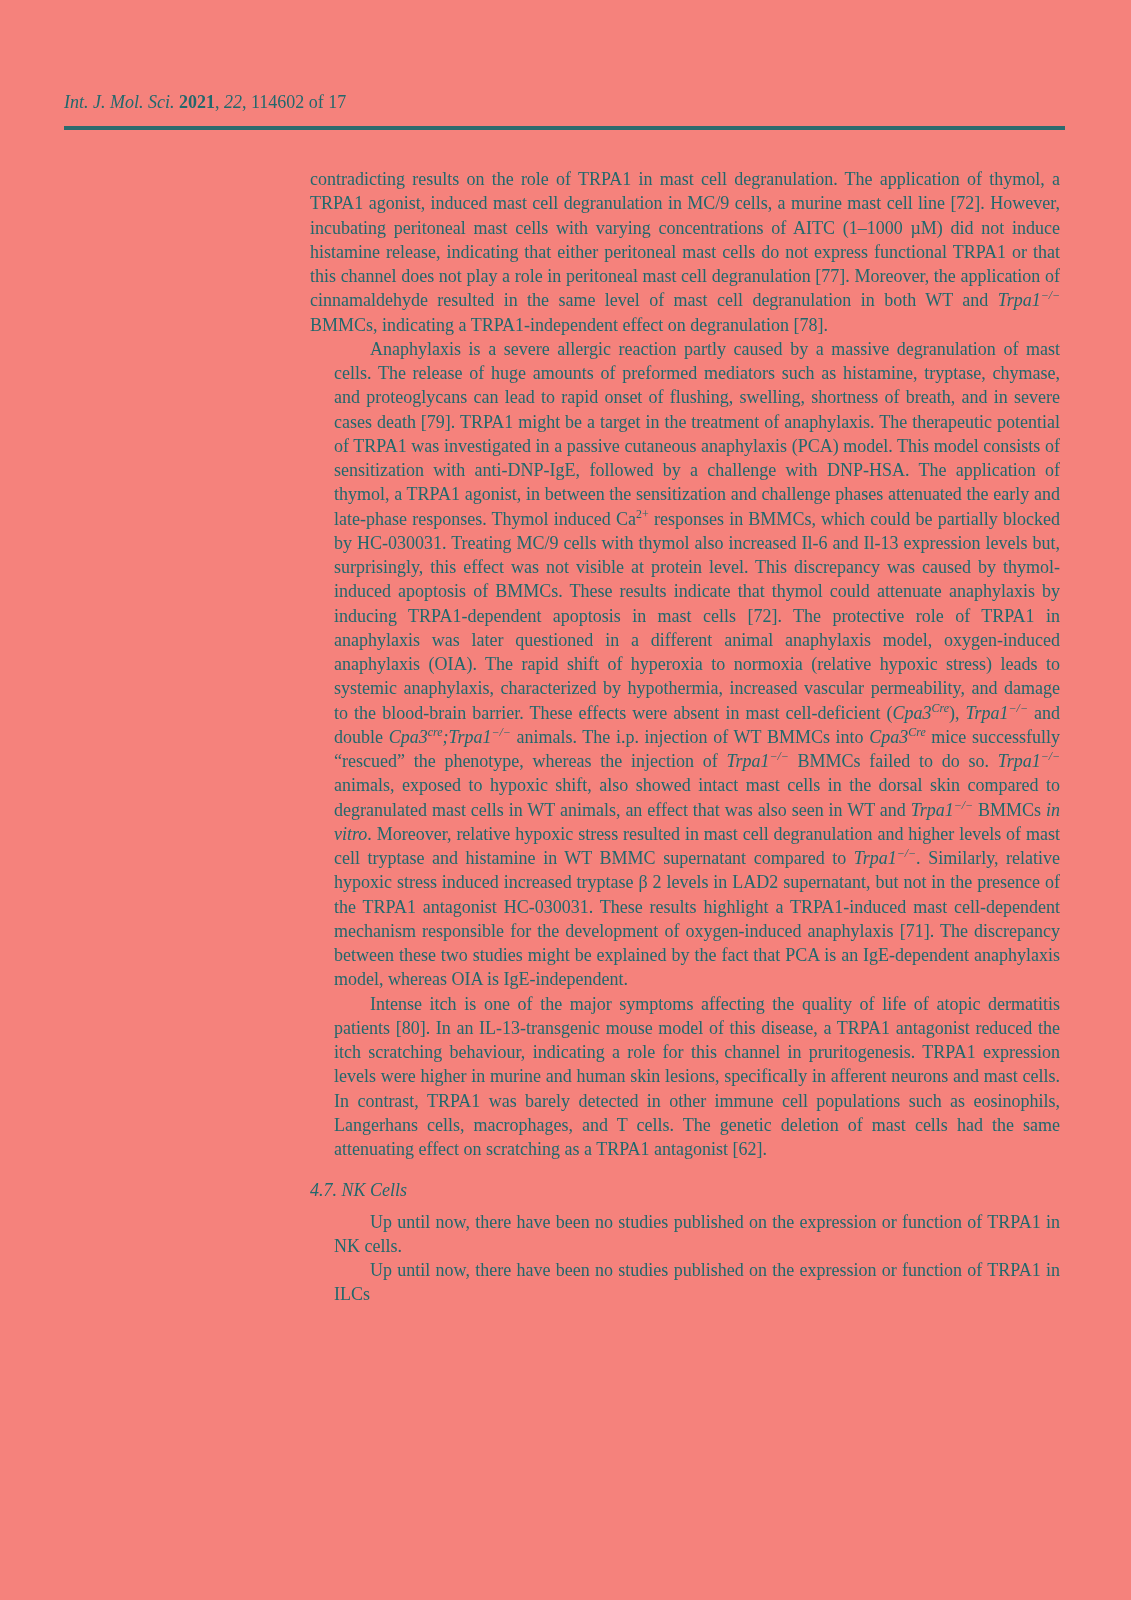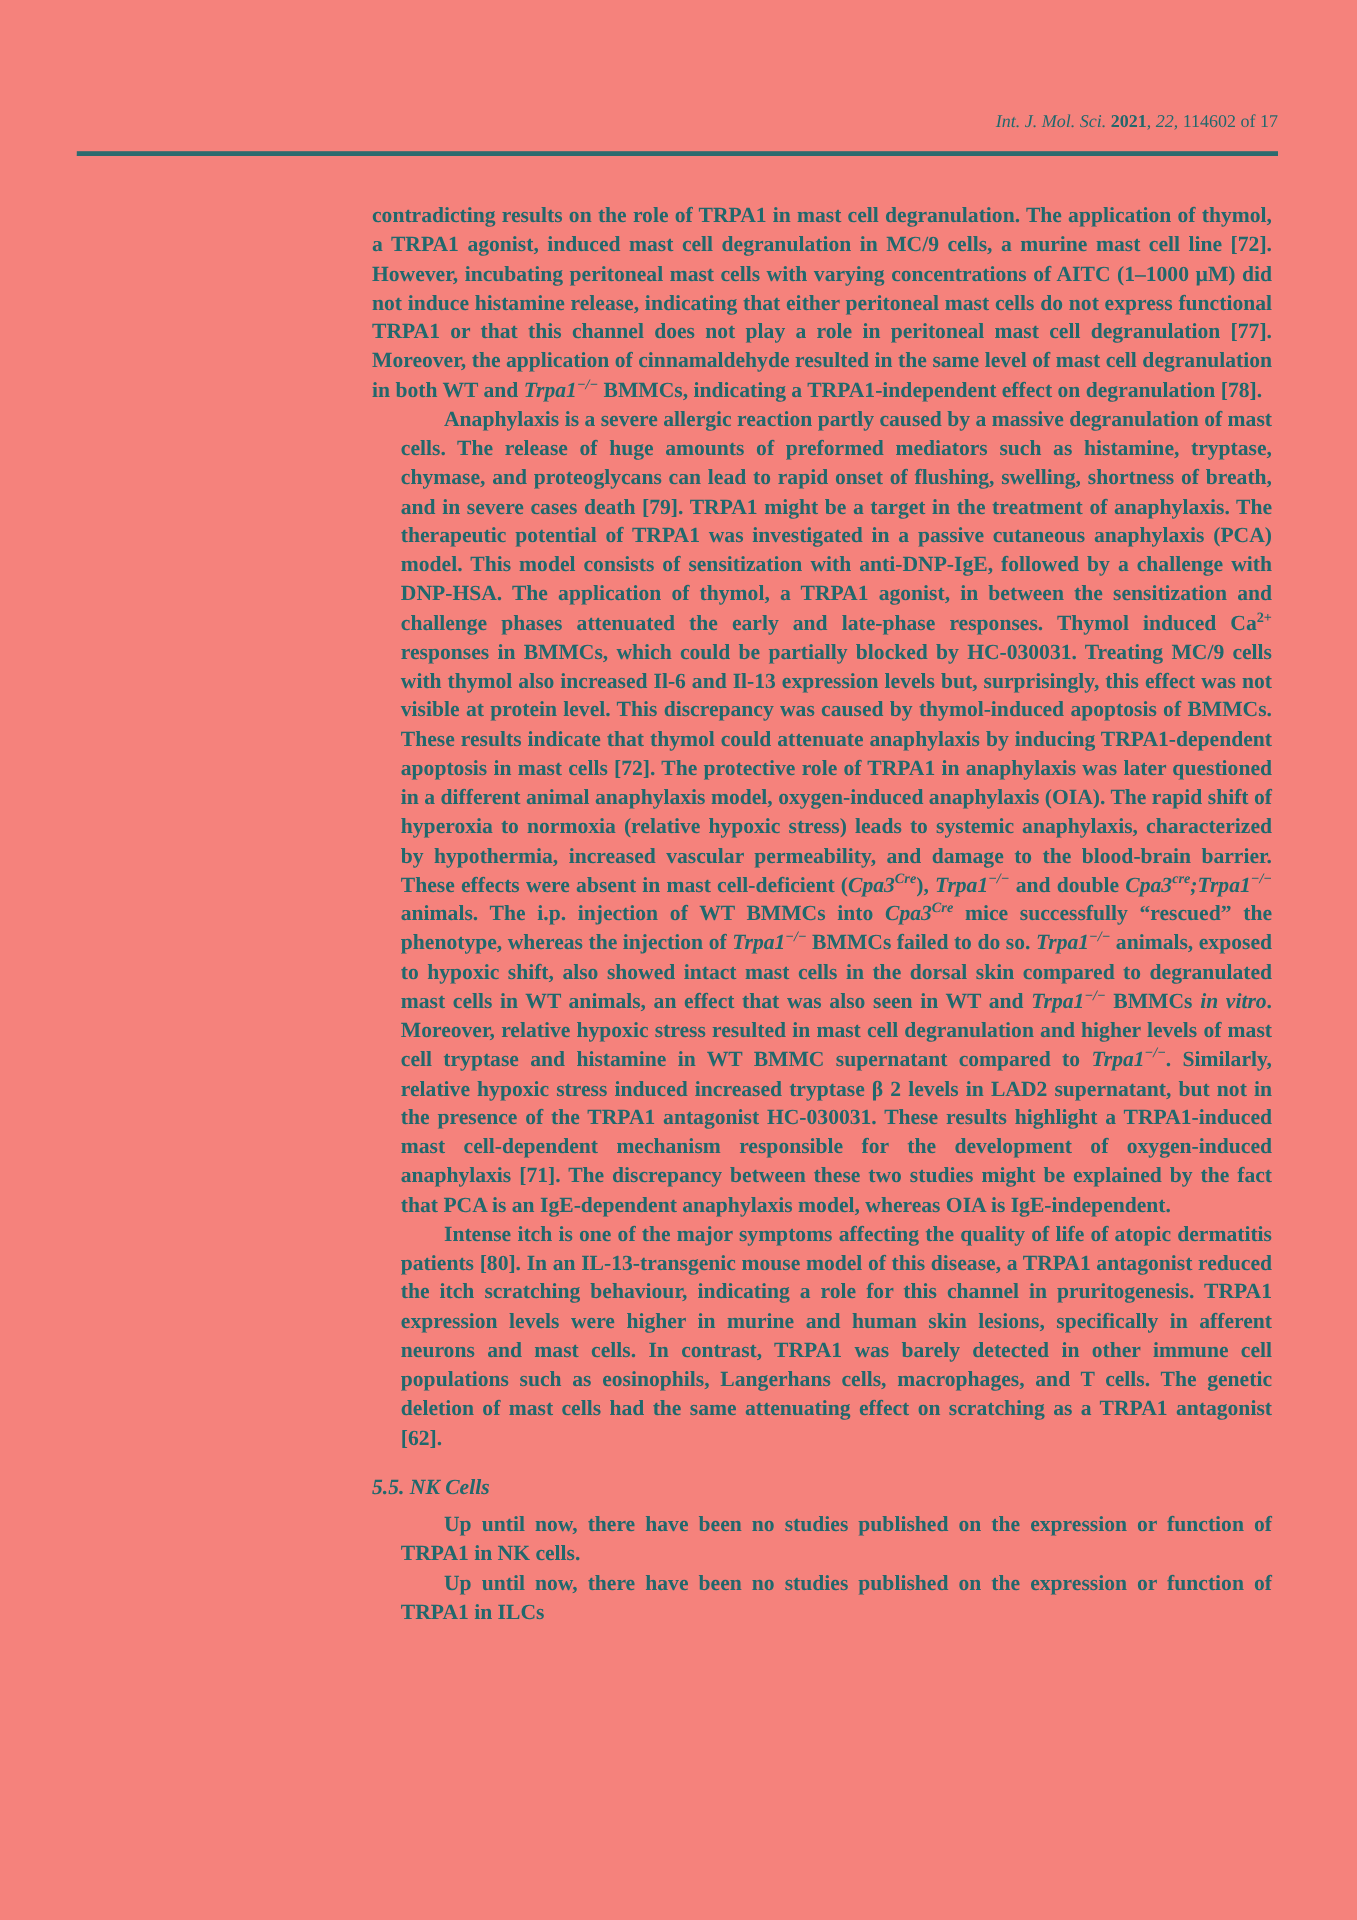--- a/index.html
+++ b/index.html
@@ -15,35 +15,34 @@
     color:var(--ink);
     position:relative;
     overflow:hidden;
   }
   .page{
     position:absolute;inset:0;
   }
   .page-header{
     position:absolute;
     left:64px;top:92px;width:1001px;
-    display:flex;justify-content:flex-end;align-items:baseline;
-    font-size:15px;line-height:20px;
+    display:flex;justify-content:flex-start;align-items:baseline;
+    font-size:18px;line-height:20px;
   }
   .header-rule{
     position:absolute;
     left:64px;top:126px;width:1001px;height:3px;
     background:var(--rule);
     border-bottom:1px solid rgba(45,107,110,0.45);
   }
   .article-body{
     position:absolute;
     left:310px;top:167px;width:750px;
     font-size:18px;line-height:24.25px;
     text-align:justify;
-    font-weight:bold;
   }
   .article-body p{margin:0;padding:0;}
   .article-body p.indent{text-indent:36px;margin-left:24px;}
   .article-body p.heading{
     font-style:italic;
     text-align:left;
     margin-top:17px;
     margin-bottom:7px;
   }
   .it{font-style:italic;}
@@ -59,18 +58,18 @@
     <span><span class="it">Int. J. Mol. Sci. </span><span class="bd">2021</span><span>, </span><span class="it">22</span><span>, 11460</span></span>
     <span>2 of 17</span>
   </div>
 
   <div class="header-rule"></div>
 
   <div class="article-body">
       <p class="para"><span>contradicting results on the role of TRPA1 in mast cell degranulation. The application of thymol, a TRPA1 agonist, induced mast cell degranulation in MC/9 cells, a murine mast cell line [72]. However, incubating peritoneal mast cells with varying concentrations of AITC (1–1000 µM) did not induce histamine release, indicating that either peritoneal mast cells do not express functional TRPA1 or that this channel does not play a role in peritoneal mast cell degranulation [77]. Moreover, the application of cinnamaldehyde resulted in the same level of mast cell degranulation in both WT and </span><span class="it">Trpa1</span><sup class="it">−/−</sup><span> BMMCs, indicating a TRPA1-independent effect on degranulation [78].</span></p>
       <p class="para indent"><span>Anaphylaxis is a severe allergic reaction partly caused by a massive degranulation of mast cells. The release of huge amounts of preformed mediators such as histamine, tryptase, chymase, and proteoglycans can lead to rapid onset of flushing, swelling, shortness of breath, and in severe cases death [79]. TRPA1 might be a target in the treatment of anaphylaxis. The therapeutic potential of TRPA1 was investigated in a passive cutaneous anaphylaxis (PCA) model. This model consists of sensitization with anti-DNP-IgE, followed by a challenge with DNP-HSA. The application of thymol, a TRPA1 agonist, in between the sensitization and challenge phases attenuated the early and late-phase responses. Thymol induced Ca</span><sup>2+</sup><span> responses in BMMCs, which could be partially blocked by HC-030031. Treating MC/9 cells with thymol also increased Il-6 and Il-13 expression levels but, surprisingly, this effect was not visible at protein level. This discrepancy was caused by thymol-induced apoptosis of BMMCs. These results indicate that thymol could attenuate anaphylaxis by inducing TRPA1-dependent apoptosis in mast cells [72]. The protective role of TRPA1 in anaphylaxis was later questioned in a different animal anaphylaxis model, oxygen-induced anaphylaxis (OIA). The rapid shift of hyperoxia to normoxia (relative hypoxic stress) leads to systemic anaphylaxis, characterized by hypothermia, increased vascular permeability, and damage to the blood-brain barrier. These effects were absent in mast cell-deficient (</span><span class="it">Cpa3</span><sup class="it">Cre</sup><span>), </span><span class="it">Trpa1</span><sup class="it">−/−</sup><span> and double </span><span class="it">Cpa3</span><sup class="it">cre</sup><span class="it">;</span><span class="it">Trpa1</span><sup class="it">−/−</sup><span> animals. The i.p. injection of WT BMMCs into </span><span class="it">Cpa3</span><sup class="it">Cre</sup><span> mice successfully “rescued” the phenotype, whereas the injection of </span><span class="it">Trpa1</span><sup class="it">−/−</sup><span> BMMCs failed to do so. </span><span class="it">Trpa1</span><sup class="it">−/−</sup><span> animals, exposed to hypoxic shift, also showed intact mast cells in the dorsal skin compared to degranulated mast cells in WT animals, an effect that was also seen in WT and </span><span class="it">Trpa1</span><sup class="it">−/−</sup><span> BMMCs </span><span class="it">in vitro</span><span>. Moreover, relative hypoxic stress resulted in mast cell degranulation and higher levels of mast cell tryptase and histamine in WT BMMC supernatant compared to </span><span class="it">Trpa1</span><sup class="it">−/−</sup><span>. Similarly, relative hypoxic stress induced increased tryptase β 2 levels in LAD2 supernatant, but not in the presence of the TRPA1 antagonist HC-030031. These results highlight a TRPA1-induced mast cell-dependent mechanism responsible for the development of oxygen-induced anaphylaxis [71]. The discrepancy between these two studies might be explained by the fact that PCA is an IgE-dependent anaphylaxis model, whereas OIA is IgE-independent.</span></p>
       <p class="para indent"><span>Intense itch is one of the major symptoms affecting the quality of life of atopic dermatitis patients [80]. In an IL-13-transgenic mouse model of this disease, a TRPA1 antagonist reduced the itch scratching behaviour, indicating a role for this channel in pruritogenesis. TRPA1 expression levels were higher in murine and human skin lesions, specifically in afferent neurons and mast cells. In contrast, TRPA1 was barely detected in other immune cell populations such as eosinophils, Langerhans cells, macrophages, and T cells. The genetic deletion of mast cells had the same attenuating effect on scratching as a TRPA1 antagonist [62].</span></p>
-      <p class="heading"><span class="it">5.5. NK Cells</span></p>
+      <p class="heading"><span class="it">4.7. NK Cells</span></p>
       <p class="para indent"><span>Up until now, there have been no studies published on the expression or function of TRPA1 in NK cells.</span></p>
       <p class="para indent"><span>Up until now, there have been no studies published on the expression or function of TRPA1 in ILCs</span></p>
     </div>
 
 </div>
 
 </body></html>

